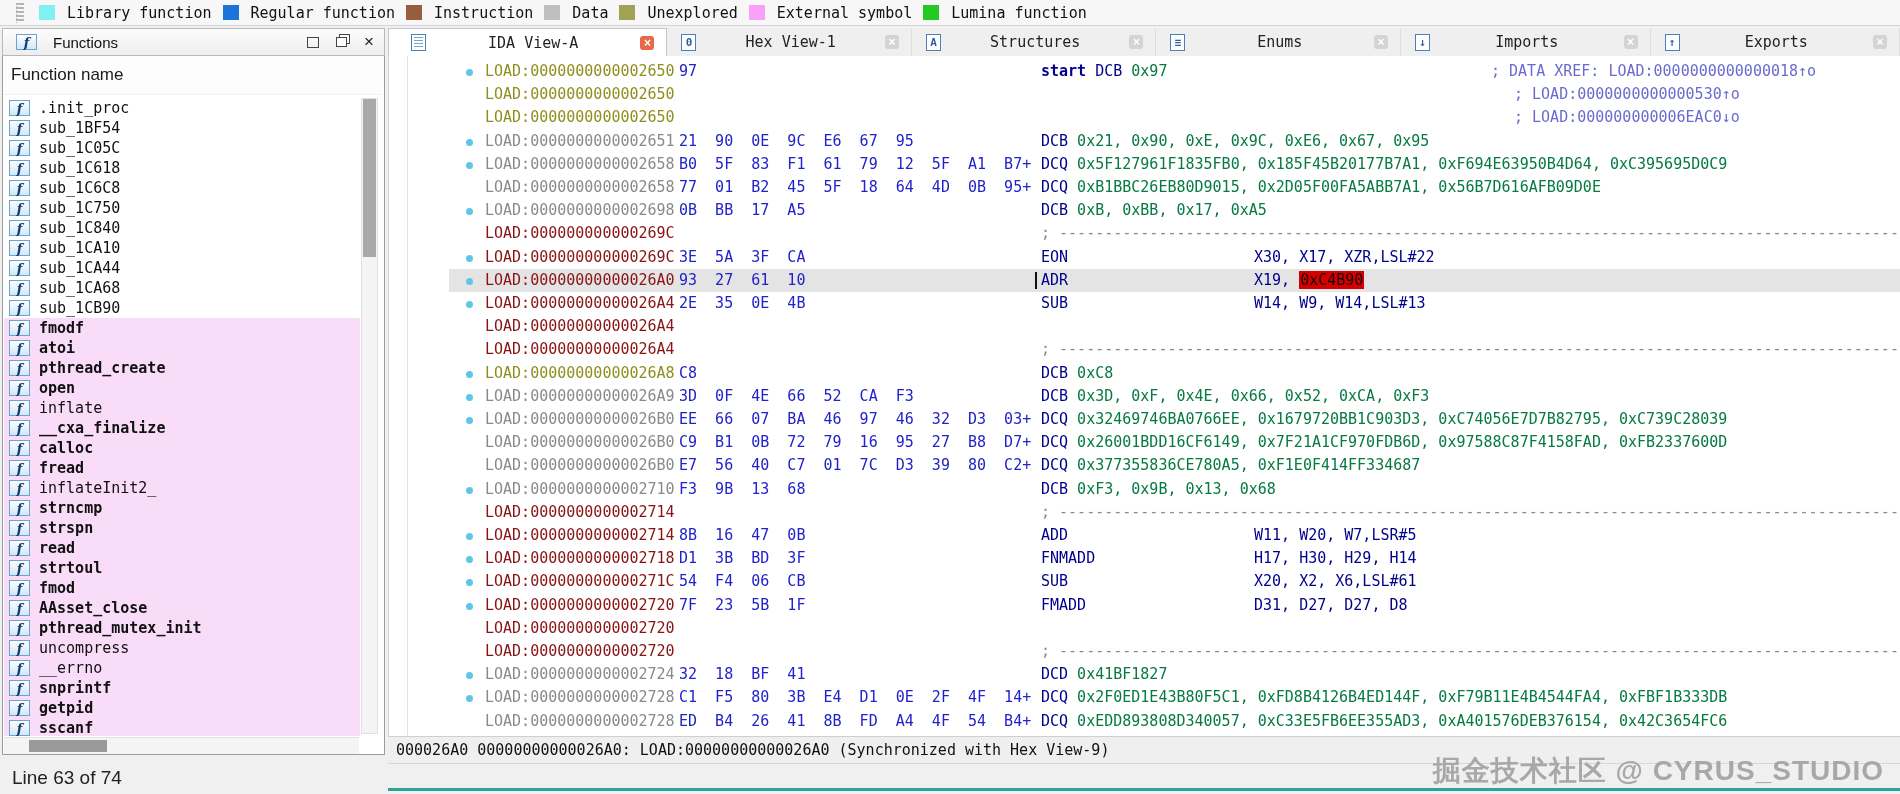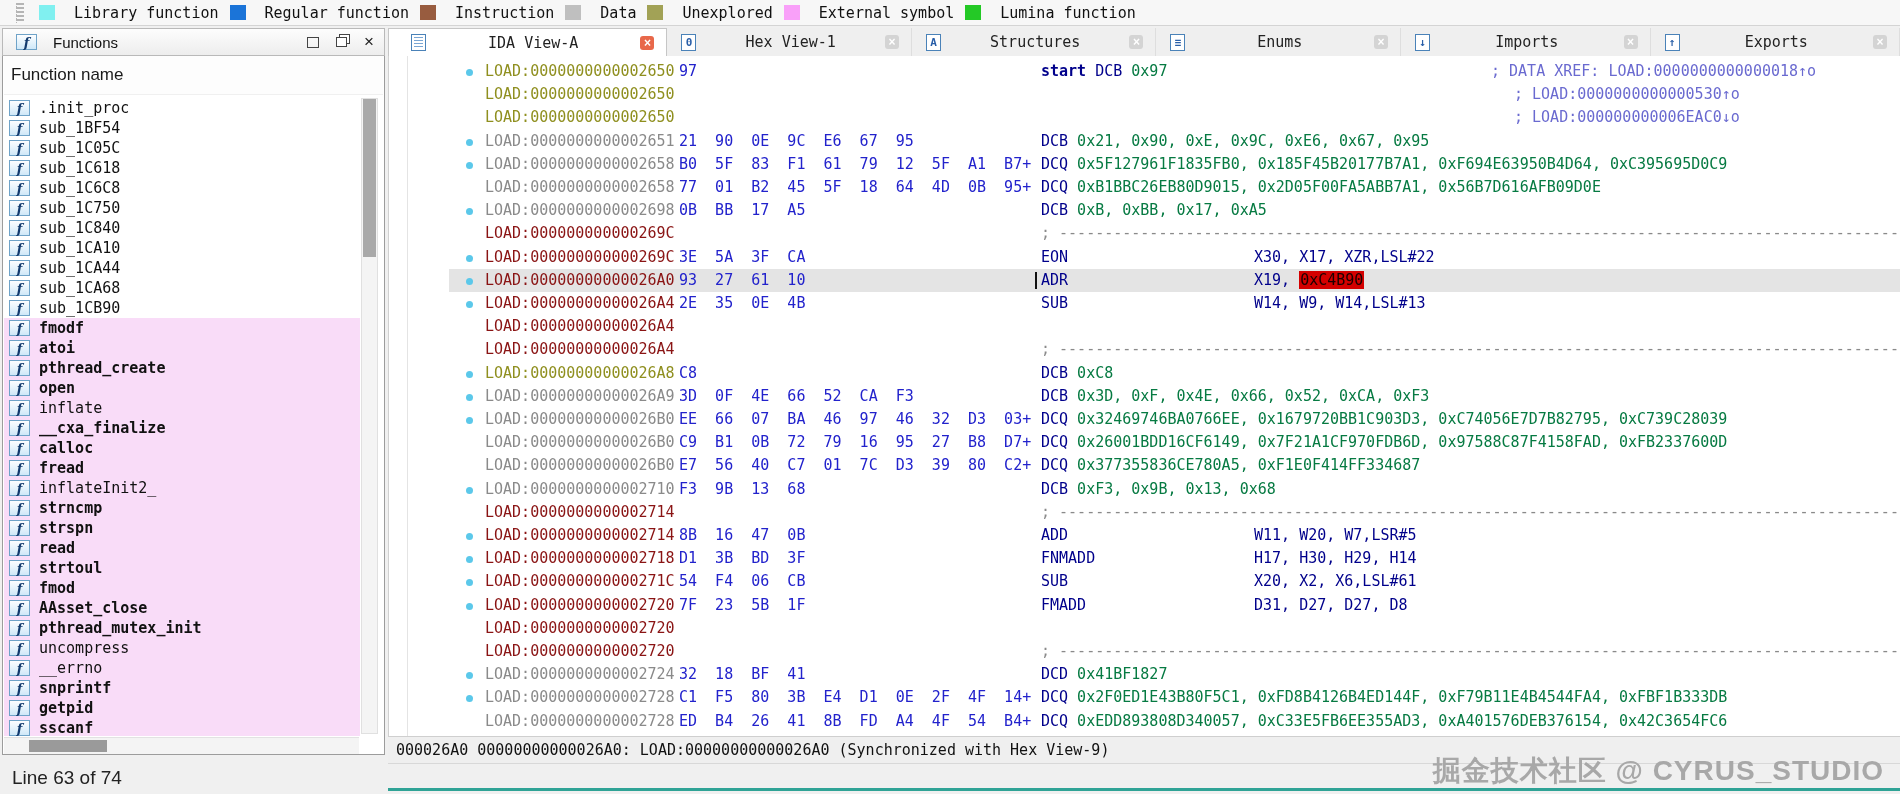--- a/index.html
+++ b/index.html
@@ -4,21 +4,21 @@
 <style>
   html,body{margin:0;padding:0;background:#e9e9e9;}
   #screen{position:relative;width:1900px;height:794px;background:#f0f0f0;overflow:hidden;
           font-family:"DejaVu Sans Mono",monospace;}
   
   #legend-bar{position:absolute;left:0;top:0;width:1900px;height:26px;background:#f7f7f7;
               border-bottom:1px solid #d4d4d4;display:flex;align-items:center;gap:11px;padding-left:16px;box-sizing:border-box;}
   .lg-grip{width:7px;height:20px;margin-right:4px;
            background:repeating-linear-gradient(to bottom,#b5b5b5 0 2px,transparent 2px 4px);
            border-left:1px dotted #b5b5b5;}
-  .lg-item{display:flex;align-items:center;gap:19px;}
+  .lg-item{display:flex;align-items:center;gap:12px;}
   .lg-swatch{width:16px;height:15px;display:inline-block;}
   .lg-label{font-size:15px;color:#111;white-space:pre;}
   
   #functions-panel{position:absolute;left:2px;top:28px;width:383px;height:766px;}
   .fn-header{position:absolute;left:0;top:0;right:0;height:28px;background:linear-gradient(#fdfdfd,#ededed);
              border:1px solid #b9b9b9;box-sizing:border-box;display:flex;align-items:center;padding:0 8px;
              font-family:"Liberation Sans",sans-serif;font-size:15px;color:#111;}
   .fn-title{margin-left:7px;flex:1;}
   .fn-btns{display:flex;align-items:center;gap:14px;}
   .wbtn{width:14px;height:14px;display:flex;align-items:center;justify-content:center;color:#333;cursor:default;}

